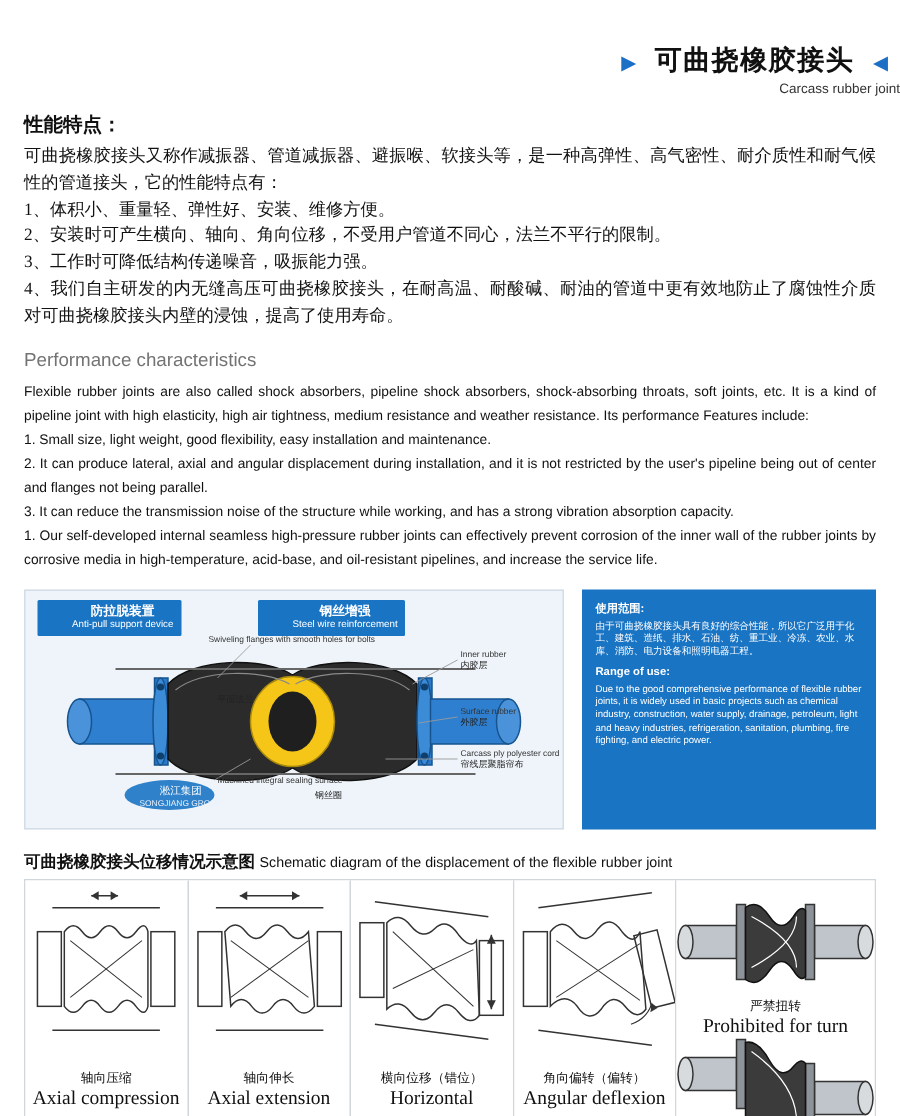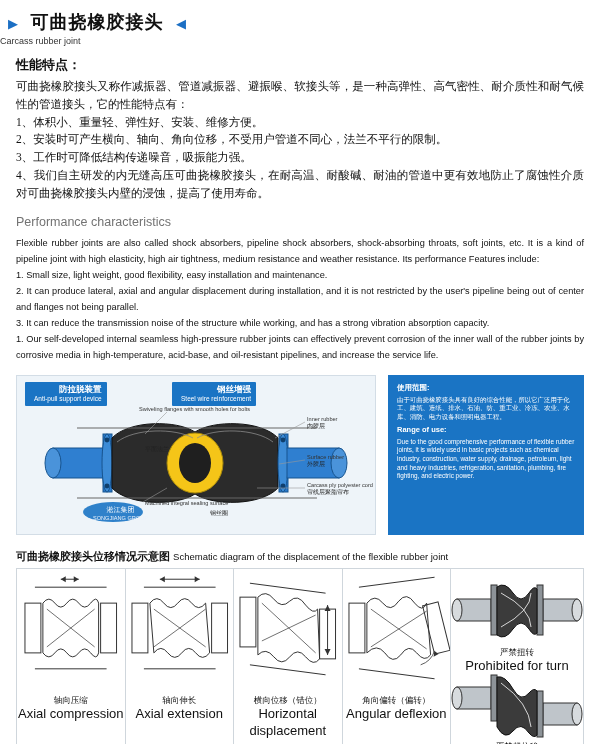--- a/index.html
+++ b/index.html
@@ -10,22 +10,22 @@
     font-family: "Liberation Sans", sans-serif;
   }
   .page {
     position: relative;
     width: 600px; height: 744px;
     overflow: hidden;
     background: #fff;
   }
   
   .title-block {
-    text-align: left;
-    padding-top: 10px;
+    text-align: right;
+    padding-top: 28px;
   }
   .title-main {
     font-size: 18px;
     font-weight: bold;
     color: #111;
     letter-spacing: 1px;
     display: inline-block;
   }
   .tri {
     color: #1b6fc4;
@@ -79,23 +79,23 @@
     width: 360px; height: 160px;
     background: #eef4f9;
     border: 1px solid #d3dde6;
     overflow: hidden;
   }
   .tagbox {
     position: absolute;
     background: #1a74c4;
     color: #fff;
     font-size: 8px;
-    padding: 2px 5px 3px 9px;
+    padding: 2px 5px 3px 23px;
     line-height: 1.25;
-    text-align: right;
+    text-align: center;
     border-radius: 1px;
   }
   .tagbox .t-cn { font-size: 8.5px; font-weight: bold; display: block; }
   .tagbox .t-en { font-size: 6.5px; display: block; }
   .lbl {
     position: absolute;
     font-size: 6px;
     color: #222;
     line-height: 1.2;
     white-space: nowrap;
@@ -135,20 +135,21 @@
     background: #fff;
   }
   .cell:last-child { border-right: none; flex: 0 0 132px; }
   .cap {
     position: absolute;
     left: 0; right: 0;
     text-align: center;
     font-size: 8px;
     color: #111;
     line-height: 1.3;
+    font-family: Liberation Serif, serif;
   }
   .cap .c-cn { display: block; font-size: 8.5px; }
   .cap .c-en { display: block; font-size: 13px; }
   svg { display: block; }
 </style>
 </head>
 <body>
 
 <div class="page">
 

